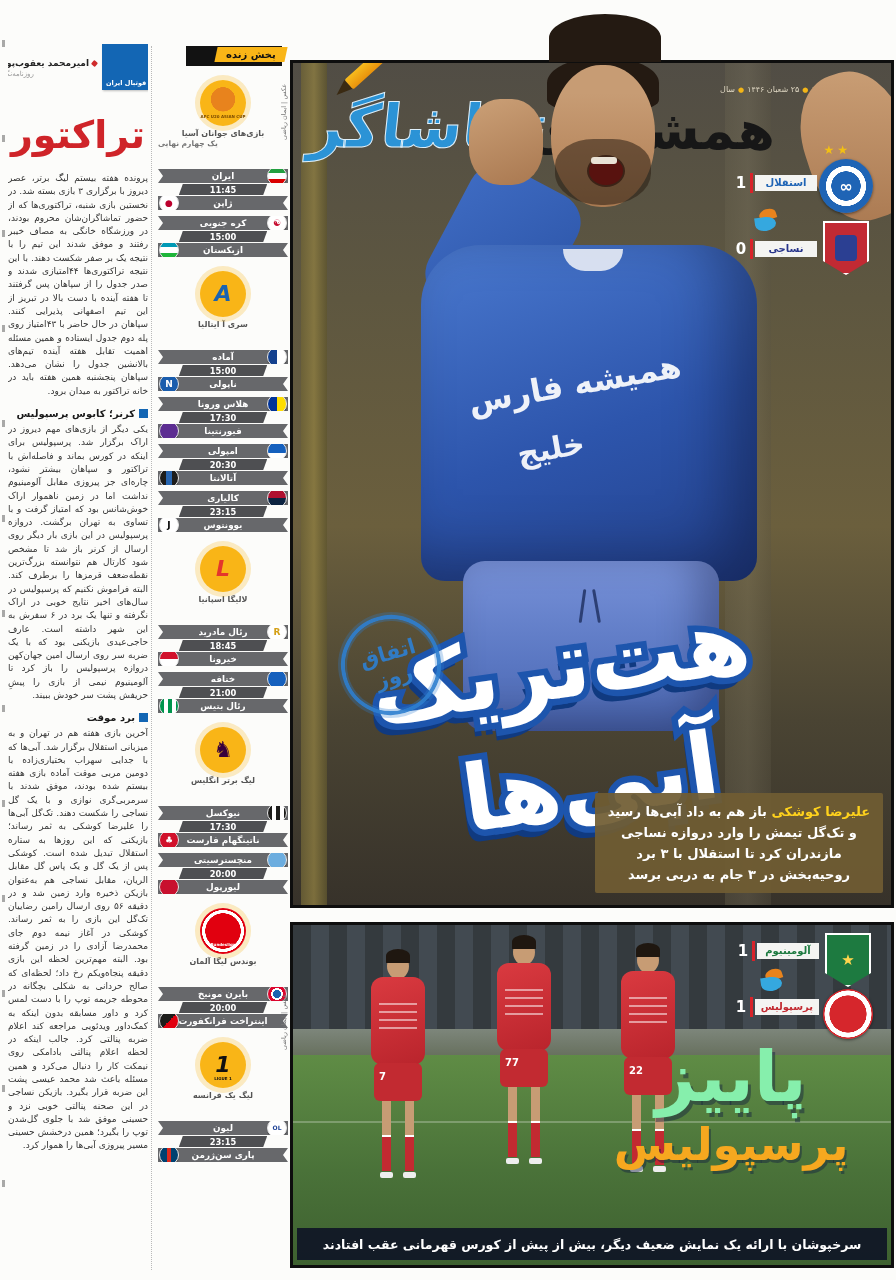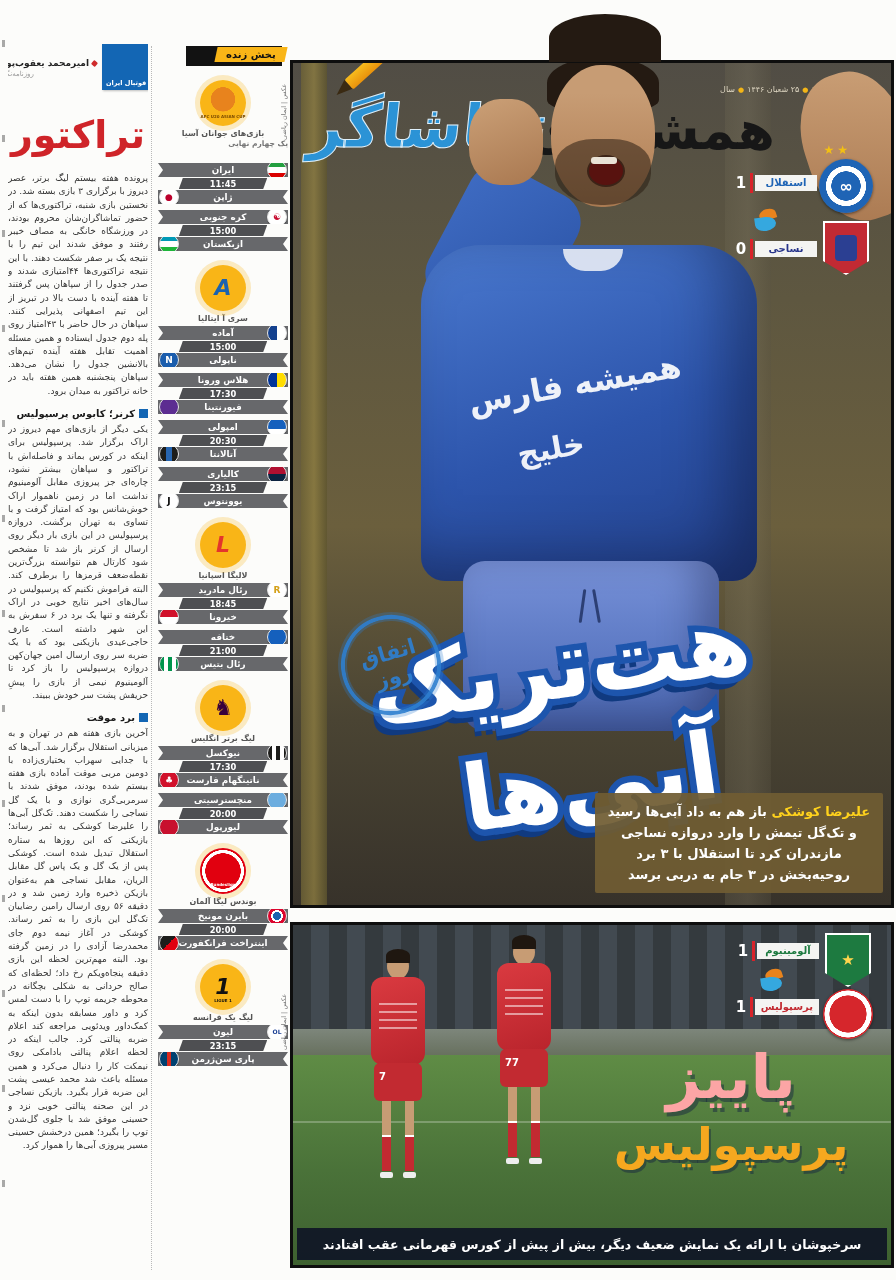--- a/index.html
+++ b/index.html
@@ -29,22 +29,22 @@
   #broadcast-col{position:absolute;left:158px;top:46px;width:130px;height:1230px;overflow:hidden;}
   .bc-tab{position:relative;height:20px;width:96px;margin:0 6px 4px auto;background:#121212;}
   .bc-tab-label{position:absolute;right:-4px;top:1px;background:#f9b517;color:#111;font-size:10px;font-weight:bold;
     padding:2px 10px;transform:skewX(-12deg);}
   .bc-tab-label>span{display:inline-block;transform:skewX(12deg);}
   .league-circle{width:46px;height:46px;border-radius:50%;margin:14px auto 3px;position:relative;
     display:flex;align-items:center;justify-content:center;box-shadow:0 0 0 5px rgba(249,181,23,.25);}
   .league-circle .glyph{font-weight:bold;font-size:22px;font-style:italic;line-height:1;}
   .league-circle .circ-cap{position:absolute;bottom:7px;left:0;right:0;text-align:center;font-size:4px;font-weight:bold;}
   .league-name{text-align:center;font-size:8px;font-weight:bold;color:#555;line-height:10px;}
-  .league-sub{text-align:right;font-size:7.5px;font-weight:bold;color:#777;line-height:10px;margin-bottom:14px;}
-  .fixtures{margin-top:2px;}
+  .league-sub{text-align:left;font-size:7.5px;font-weight:bold;color:#777;line-height:10px;margin-bottom:2px;}
+  .fixtures{margin-top:20px;}
   .fixture{margin-bottom:6px;}
   .ribbon{position:relative;height:14px;background:#67686b;color:#fff;margin:1px 0;
     display:flex;align-items:center;justify-content:center;}
   .ribbon .tname{font-size:8.8px;font-weight:bold;line-height:1;}
   .ribbon.home{clip-path:polygon(0 0,100% 0,100% 100%,0 100%,5px 50%);}
   .ribbon.away{clip-path:polygon(0 0,100% 0,calc(100% - 5px) 50%,100% 100%,0 100%);}
   .tlogo{position:absolute;width:18px;height:18px;border-radius:50%;border:1px solid #e6e6e6;top:-3px;
     display:flex;align-items:center;justify-content:center;font-size:8px;font-weight:bold;line-height:1;overflow:hidden;box-shadow:0 1px 1px rgba(0,0,0,.3);}
   .ribbon.home .tlogo{right:1px;}
   .ribbon.away .tlogo{left:1px;}
@@ -140,21 +140,21 @@
   .bp-scrib{position:absolute;left:8px;top:26px;right:8px;height:26px;opacity:.65;
     background:repeating-linear-gradient(180deg,rgba(255,255,255,.8) 0 2px,transparent 2px 8px);}
   .bp-shorts{width:48px;height:38px;margin:-2px auto 0;border-radius:6px;background:#c22a31;position:relative;}
   .bp-num{position:absolute;left:5px;top:8px;color:#fff;font-size:10px;font-weight:bold;}
   .bp-legs{display:flex;justify-content:center;gap:10px;}
   .bp-leg{width:9px;height:34px;background:#c79c74;}
   .bp-sock{width:9px;height:34px;background:#c22a31;border-top:2px solid #fff;}
   .bp-shoe{width:13px;height:6px;background:#eee;border-radius:2px;margin-top:1px;}
   .bp-col{display:flex;flex-direction:column;align-items:center;}
   .bottom-headline{position:absolute;right:10px;top:112px;width:300px;text-align:center;z-index:5;}
-  .bh-l1{font-size:60px;line-height:80px;font-weight:bold;color:#fca5a5;text-shadow:3px 4px 0 rgba(18,32,64,.45);}
+  .bh-l1{font-size:70px;line-height:80px;font-weight:bold;color:#86efac;text-shadow:3px 4px 0 rgba(18,32,64,.45);}
   .bh-l2{font-size:45px;line-height:56px;font-weight:bold;color:#f6a81f;text-shadow:2px 3px 0 rgba(18,32,64,.45);}
   .bottom-caption{position:absolute;left:4px;right:4px;bottom:5px;height:32px;background:rgba(13,17,36,.88);
     display:flex;align-items:center;justify-content:center;z-index:6;}
   .bottom-caption span{color:#fff;font-size:12.5px;font-weight:bold;}
   .hair-overflow{position:absolute;left:549px;top:14px;width:112px;height:48px;border-radius:55% 55% 0 0;background:#241a12;z-index:3;}
 </style>
 </head>
 <body>
 
 <div id="page">
@@ -533,20 +533,45 @@
               <div class="bp-shoe"></div>
             </div>
       <div class="bp-col">
               <div class="bp-leg"></div>
               <div class="bp-sock"></div>
               <div class="bp-shoe"></div>
             </div>
           </div>
         </div>
     </div>
+    <div class="bplayer" style="left:320px;top:22px;">
+      <div class="bp-col">
+          <div class="bp-head">
+            <div class="bp-hair"></div>
+          </div>
+      <div class="bp-torso">
+            <div class="bp-scrib"></div>
+          </div>
+      <div class="bp-shorts">
+            <span class="bp-num">22</span>
+          </div>
+      <div class="bp-legs">
+            <div class="bp-col">
+              <div class="bp-leg"></div>
+              <div class="bp-sock"></div>
+              <div class="bp-shoe"></div>
+            </div>
+      <div class="bp-col">
+              <div class="bp-leg"></div>
+              <div class="bp-sock"></div>
+              <div class="bp-shoe"></div>
+            </div>
+          </div>
+        </div>
+    </div>
 
     <div class="scorebox" style="right:0;top:8px;width:170px;height:110px;">
       <div class="logo-aluminium" style="right:20px;top:0;">★</div>
       <div class="sb-row" style="right:72px;top:8px;">
         <span class="sb-num">1</span>
         <span class="sb-bar"></span>
         <span class="sb-label">
             <span style="color:#1d7a40;">آلومینیوم</span>
           </span>
       </div>

